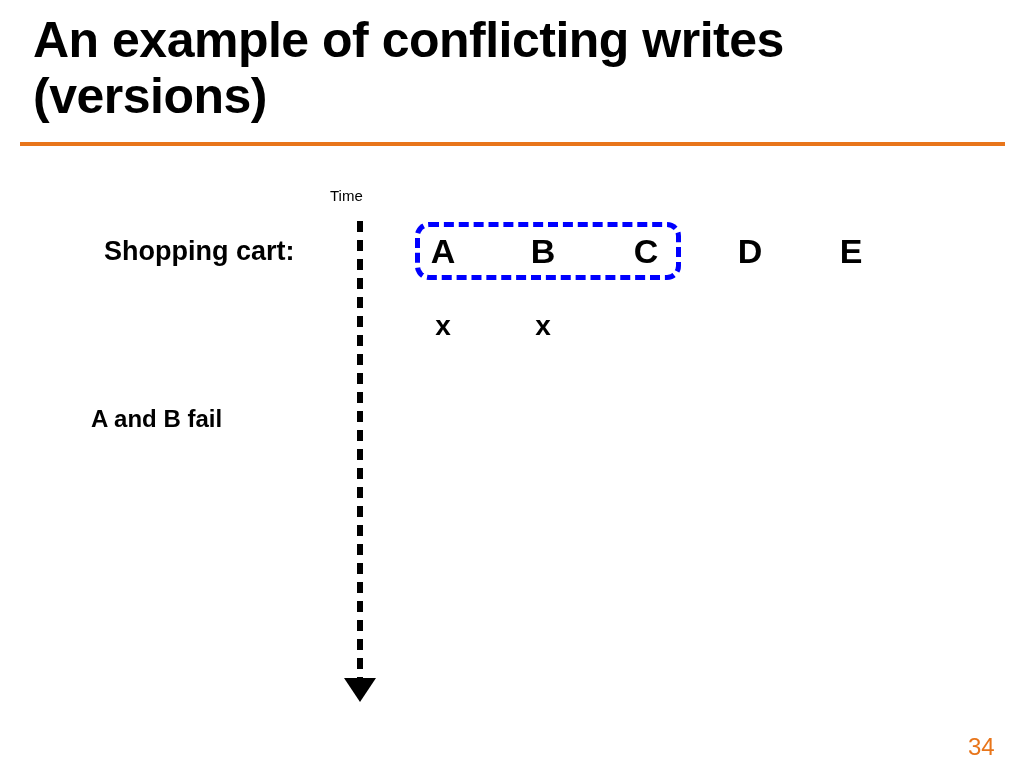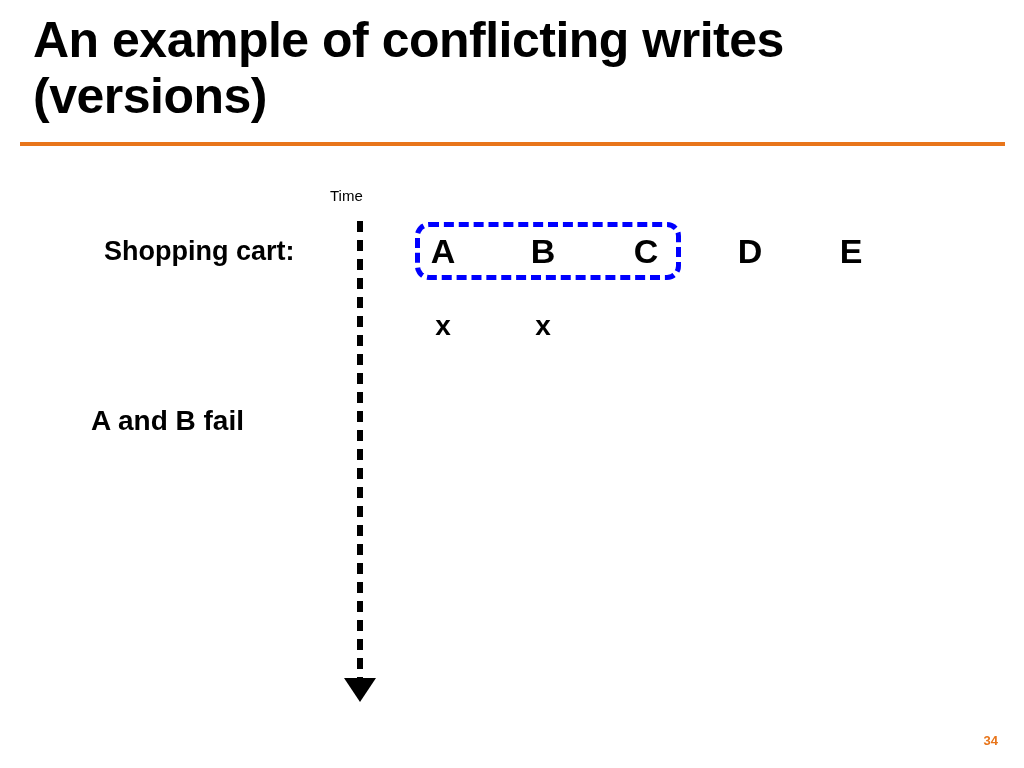--- a/index.html
+++ b/index.html
@@ -111,21 +111,21 @@
     left: 60px;
     top: 312px;
     font-size: 24px;
   }
   .label-cl1 .item-x {
     font-size: 21px;
   }
   .label-fail {
     left: 91px;
     top: 405px;
-    font-size: 28px;
+    font-size: 24px;
   }
 
   
   .node-letter {
     position: absolute;
     top: 232px;
     width: 44px;
     text-align: center;
     font-size: 34px;
     font-weight: bold;
@@ -161,23 +161,23 @@
   }
   .x-a { left: 421px; }
   .x-b { left: 521px; }
 
   
   .page-number {
     position: absolute;
     left: 968px;
     top: 733px;
     width: 30px;
-    text-align: right;
-    font-size: 13px;
-    font-weight: bold;
+    text-align: left;
+    font-size: 24px;
+    font-weight: normal;
     color: #E8751A;
   }
 </style>
 </head>
 <body>
 
 <div class="slide">
 
   <div class="title">An example of conflicting writes (versions)</div>
 

